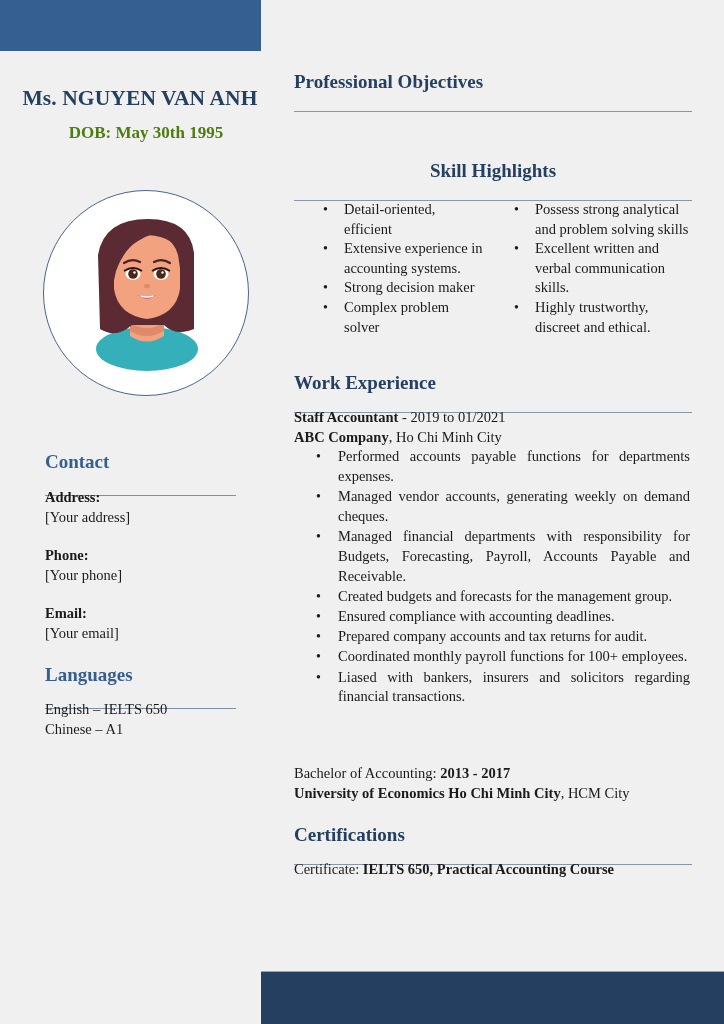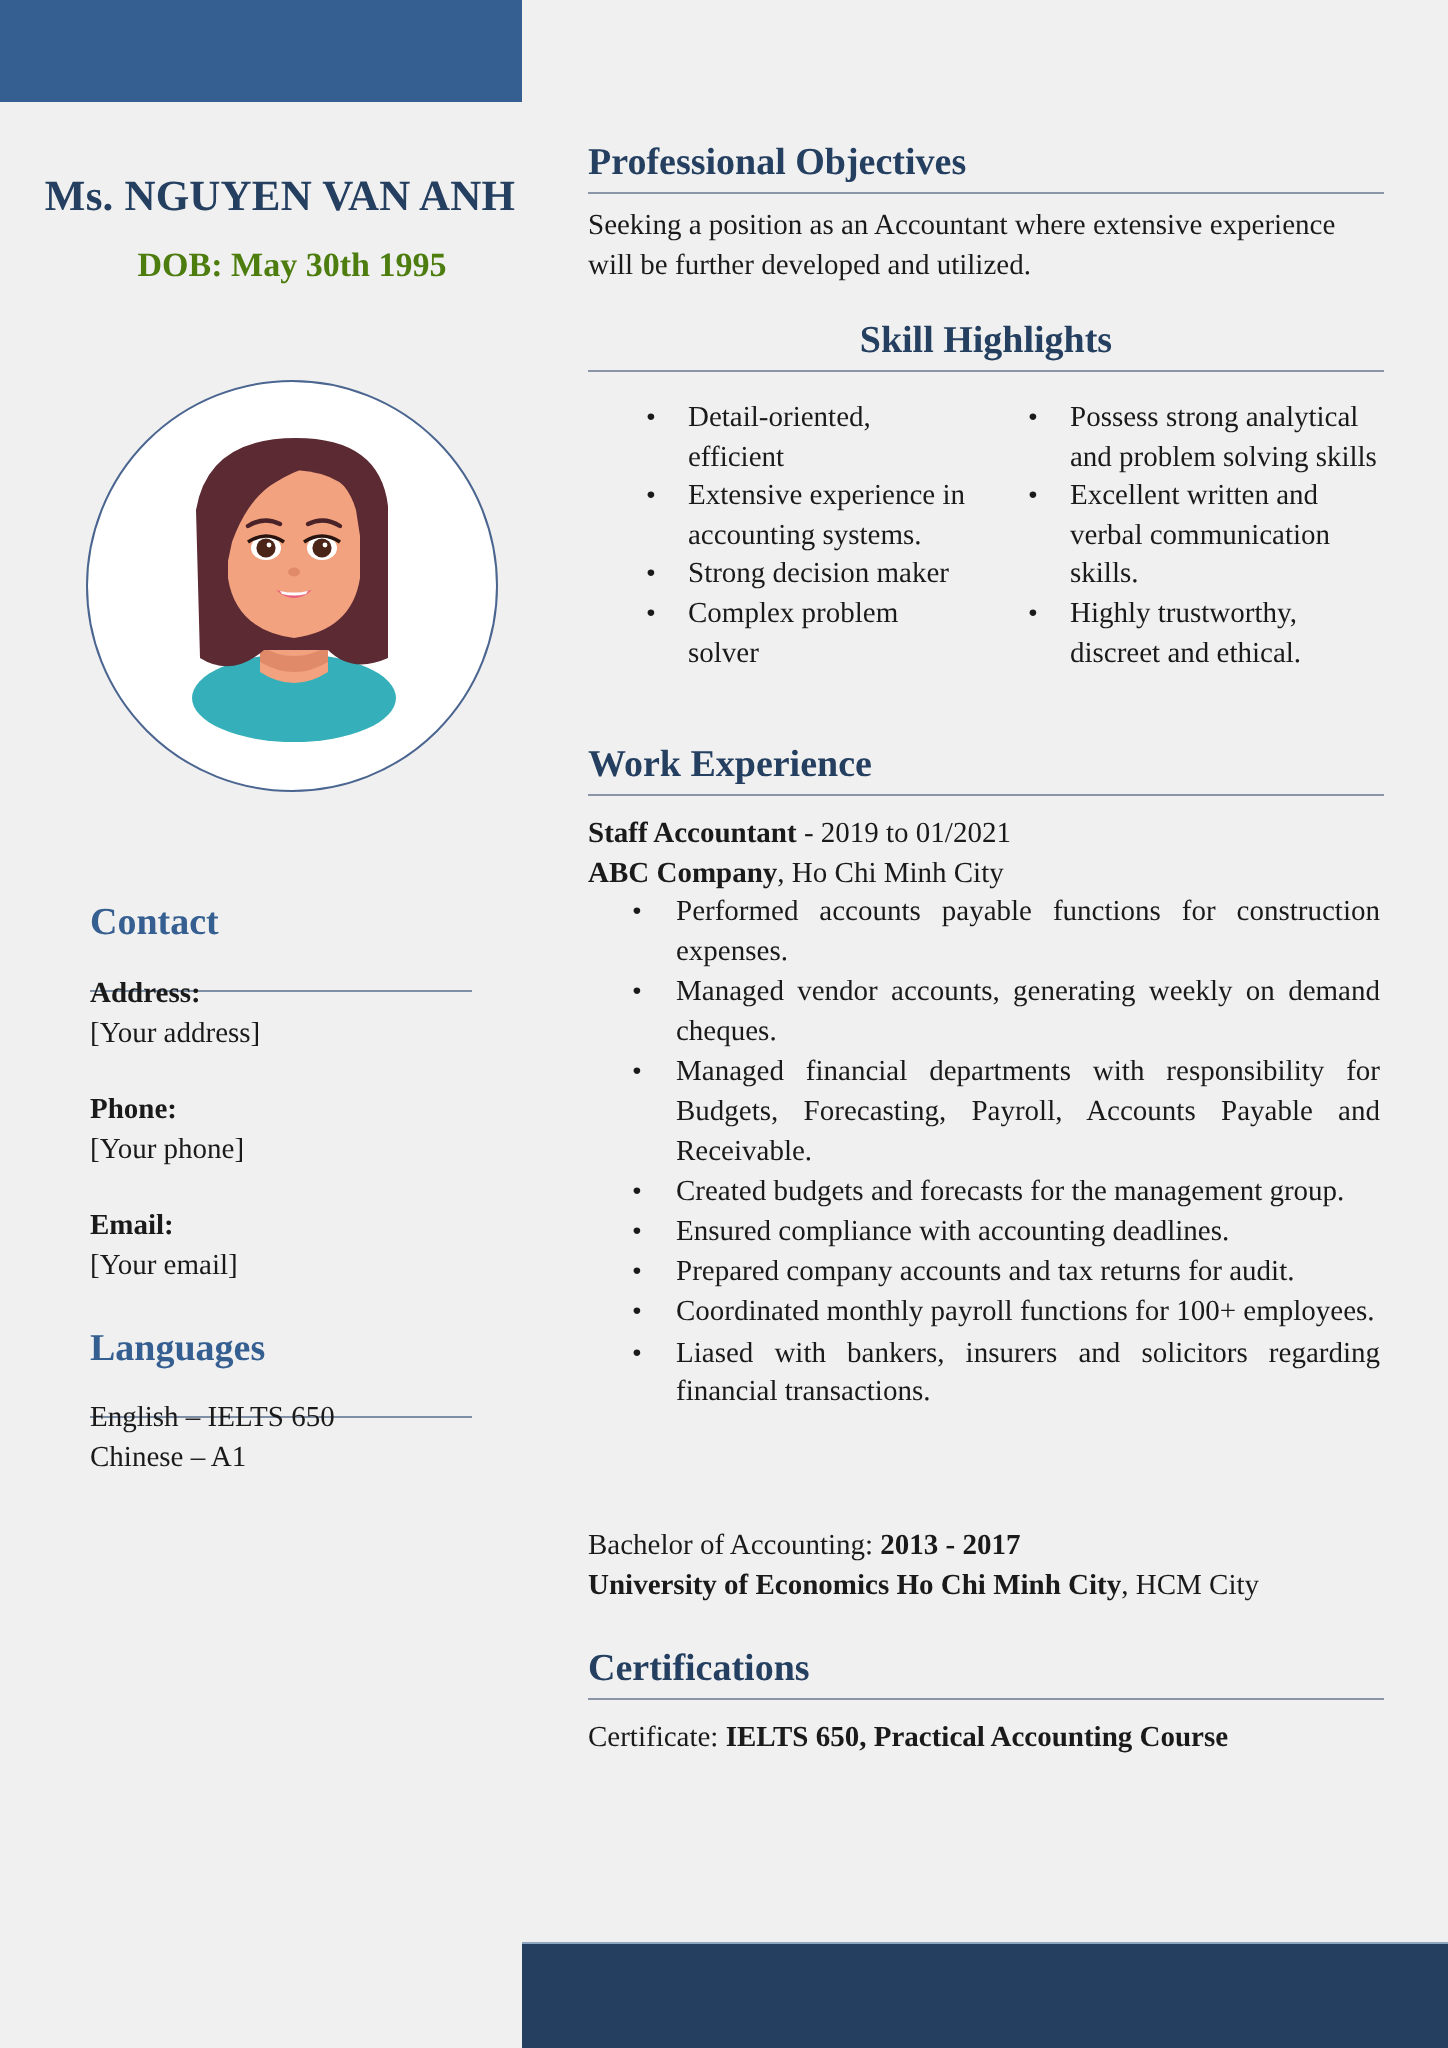--- a/index.html
+++ b/index.html
@@ -26,21 +26,21 @@
     .side-heading { position: absolute; left: 45px; width: 191px;
       font-weight: bold; font-size: 19px; color: #365f91; padding-bottom: 22px;
       border-bottom: 1.3px solid #7f8fa6; }
     .contact-heading { top: 451px; }
     .lang-heading { top: 664px; }
     .side-text { position: absolute; left: 45px; font-size: 14.5px; line-height: 20px; }
     .side-label { font-weight: bold; }
 
     
     .sec-heading { position: absolute; left: 294px; width: 398px;
-      font-weight: bold; font-size: 19px; color: #243f60; padding-bottom: 3px;
+      font-weight: bold; font-size: 19px; color: #243f60; padding-bottom: 18px;
       border-bottom: 1.3px solid #8a96a8; }
     .body-text { position: absolute; left: 294px; width: 398px; font-size: 14.5px; line-height: 20px; }
 
     ul.bullets { list-style: none; }
     ul.bullets li { position: relative; }
     ul.bullets li::before { content: "•"; position: absolute; font-size: 14px; }
 
     .skills-col { position: absolute; top: 200px; font-size: 14.5px; line-height: 19.6px; }
     .skills-col.left { left: 344px; width: 140px; }
     .skills-col.right { left: 535px; width: 160px; }
@@ -109,21 +109,20 @@
     <div>[Your email]</div>
   </div>
 
   <div class="side-heading lang-heading">Languages</div>
   <div class="side-text" style="top:699px;">
     <div>English – IELTS 650</div>
     <div>Chinese – A1</div>
   </div>
 
   <div class="sec-heading" style="top:71px;">Professional Objectives</div>
-  <div class="body-text" style="top:103px;">Seeking a position as an Accountant where extensive experience will be further developed and utilized.</div>
 
   <div class="sec-heading" style="top:160px;text-align:center;">Skill Highlights</div>
   <ul class="bullets skills-col left">
     <li>Detail-oriented, efficient</li>
     <li>Extensive experience in accounting systems.</li>
     <li>Strong decision maker</li>
     <li>Complex problem solver</li>
   </ul>
   <ul class="bullets skills-col right">
     <li>Possess strong analytical and problem solving skills</li>
@@ -132,21 +131,21 @@
   </ul>
 
   <div class="sec-heading" style="top:372px;">Work Experience</div>
   <div class="body-text" style="top:407px;">
     <b>Staff Accountant</b><span> - 2019 to 01/2021</span>
   </div>
   <div class="body-text" style="top:427px;">
     <b>ABC Company</b><span>, Ho Chi Minh City</span>
   </div>
   <ul class="bullets work-list">
-    <li>Performed accounts payable functions for construction expenses.</li>
+    <li>Performed accounts payable functions for departments expenses.</li>
     <li>Managed vendor accounts, generating weekly on demand cheques.</li>
     <li>Managed financial departments with responsibility for Budgets, Forecasting, Payroll, Accounts Payable and Receivable.</li>
     <li>Created budgets and forecasts for the management group.</li>
     <li>Ensured compliance with accounting deadlines.</li>
     <li>Prepared company accounts and tax returns for audit.</li>
     <li>Coordinated monthly payroll functions for 100+ employees.</li>
     <li>Liased with bankers, insurers and solicitors regarding financial transactions.</li>
   </ul>
 
   <div class="body-text" style="top:763px;">

